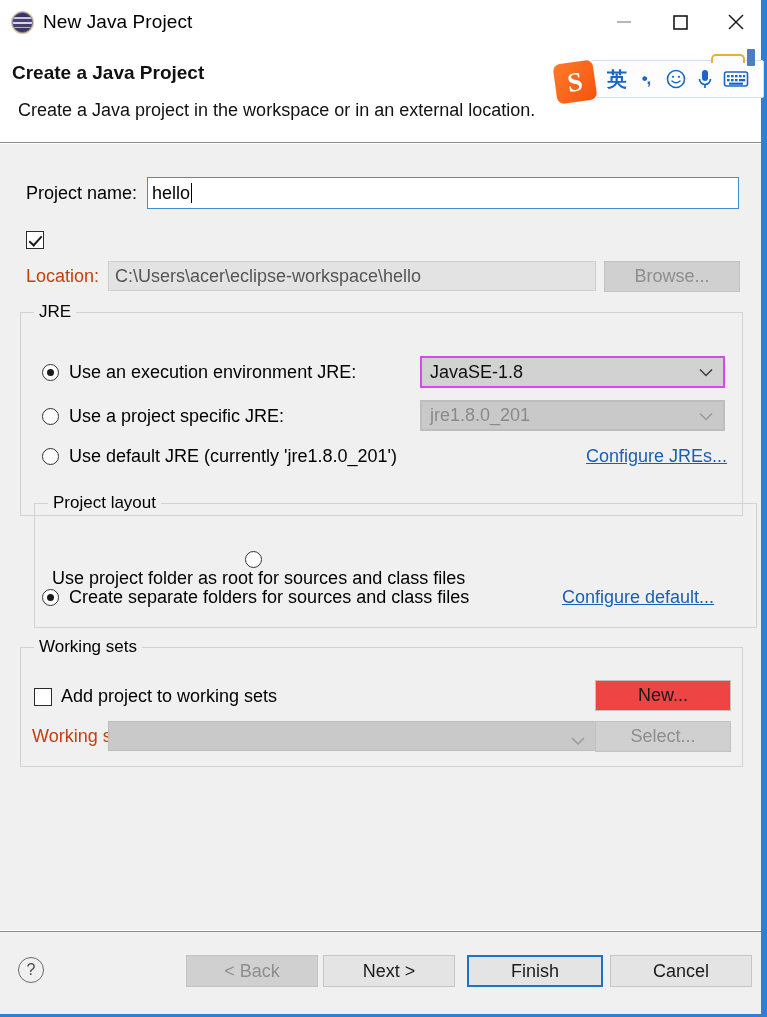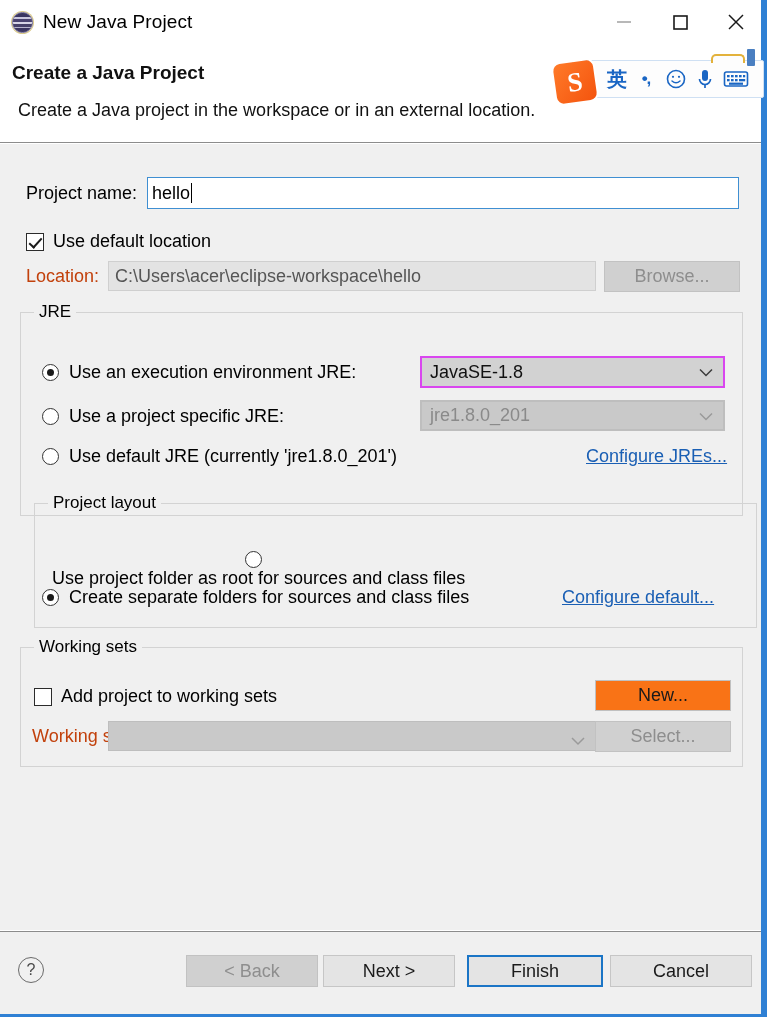--- a/index.html
+++ b/index.html
@@ -416,21 +416,20 @@
   <div class="body-area"></div>
 
   <div class="row lbl project-name-label">Project name:</div>
   <div class="project-name-input">
     <span>hello</span>
       <span class="caret"></span>
   </div>
 
   <div class="row chk-row">
     <span class="checkbox checked"></span>
-    <span class="lbl">Use default location</span>
   </div>
 
   <div class="row lbl dim location-label">Location:</div>
   <div class="location-input">C:\Users\acer\eclipse-workspace\hello</div>
   <div class="btn disabled browse-btn">Browse...</div>
 
   <div class="group group-jre">
     <span class="group-legend">JRE</span>
   </div>
 
@@ -482,21 +481,21 @@
   <a class="link" style="left:562px; top:587px;">Configure default...</a>
 
   <div class="group group-working">
     <span class="group-legend">Working sets</span>
   </div>
 
   <div class="row chk-row" style="left:34px; top:686px;">
     <span class="checkbox"></span>
     <span class="lbl">Add project to working sets</span>
   </div>
-  <div class="btn" style="position:absolute; left:595px; top:680px; width:136px; height:31px; background:#f97316; border-color:#c0c0c0;">New...</div>
+  <div class="btn" style="position:absolute; left:595px; top:680px; width:136px; height:31px; background:#ef4444; border-color:#c0c0c0;">New...</div>
 
   <div class="row lbl dim" style="left:32px; top:726px;">Working sets:</div>
   <div class="ws-combo">
     <span style="position:absolute;left:8px;top:4px;font-size:18px;color:#8a8a8a;"></span>
     <span style="position:absolute;right:10px;top:10px;">
       <svg width="14" height="9" viewBox="0 0 14 9">
           <path d="M1 1 L7 7 L13 1" fill="none" stroke="#9a9a9a" stroke-width="1.5"></path>
         </svg>
     </span>
   </div>

